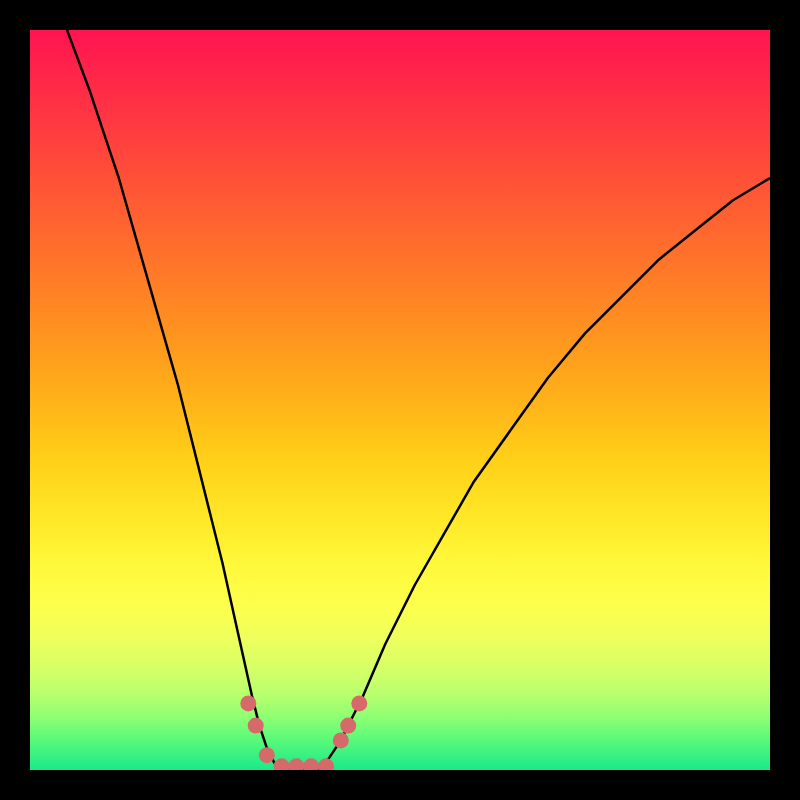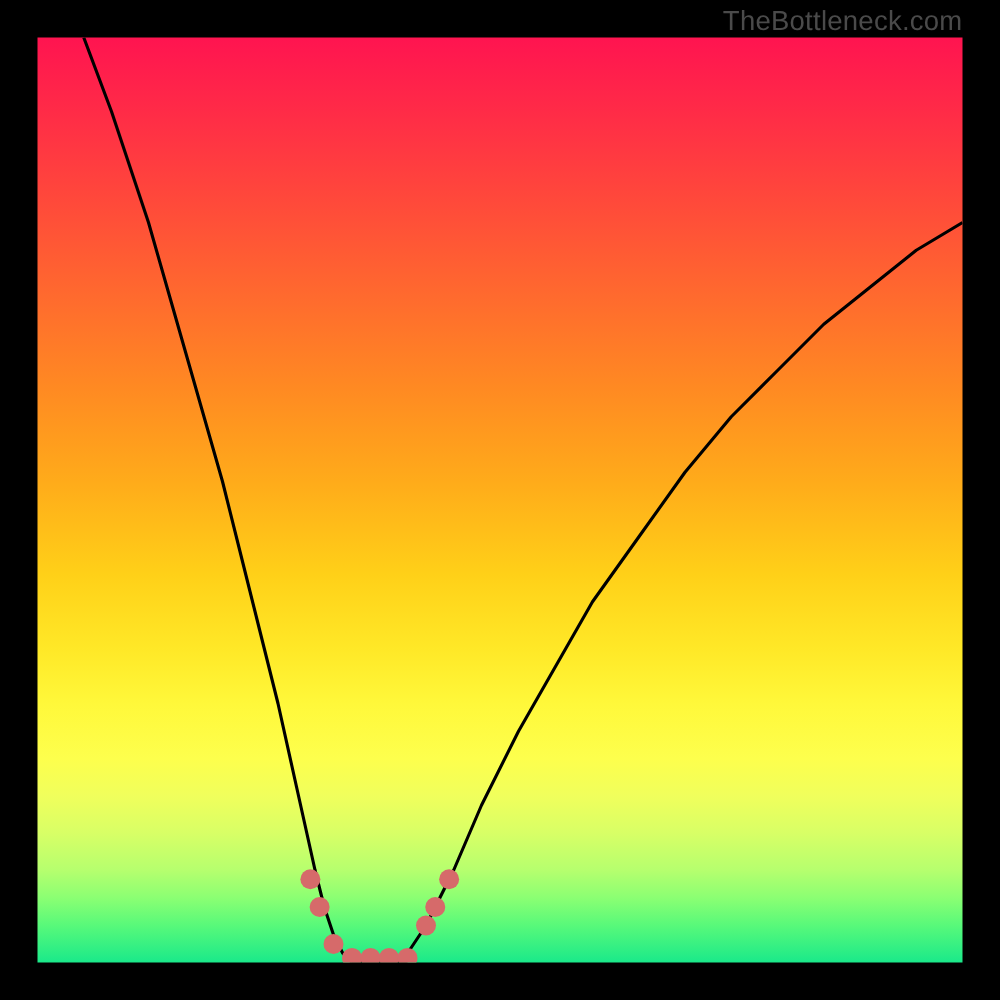--- a/index.html
+++ b/index.html
@@ -72,21 +72,20 @@
   .marker {
     fill: #d66a6a;
     stroke: none;
   }
 </style>
 </head>
 <body>
 
 <div class="frame">
 
-  <div class="watermark">TheBottleneck.com</div>
 
   <div class="plot">
     <svg class="curves" viewBox="0 0 740 740" preserveAspectRatio="none">
       <path id="curve-left" class="curve" d="M37.0 0.0 L59.2 59.2 L74.0 103.6 L88.8 148.0 L103.6 199.8 L118.4 251.6 L133.2 303.4 L148.0 355.2 L162.8 414.4 L177.6 473.6 L192.4 532.8 L207.2 599.4 L222.0 666.0 L229.4 695.6 L236.8 717.8 L244.2 732.6 L251.6 740.0"></path>
       <path id="curve-floor" class="curve" d="M251.6 740.0 L266.4 740.0 L281.2 740.0 L296.0 740.0"></path>
       <path id="curve-right" class="curve" d="M296.0 732.6 L310.8 710.4 L333.0 666.0 L355.2 614.2 L384.8 555.0 L414.4 503.2 L444.0 451.4 L481.0 399.6 L518.0 347.8 L555.0 303.4 L592.0 266.4 L629.0 229.4 L666.0 199.8 L703.0 170.2 L740.0 148.0"></path>
       <g id="markers">
           <circle cx="218.3" cy="673.4" r="8" class="marker"></circle>
           <circle cx="225.7" cy="695.6" r="8" class="marker"></circle>
           <circle cx="236.8" cy="725.2" r="8" class="marker"></circle>

